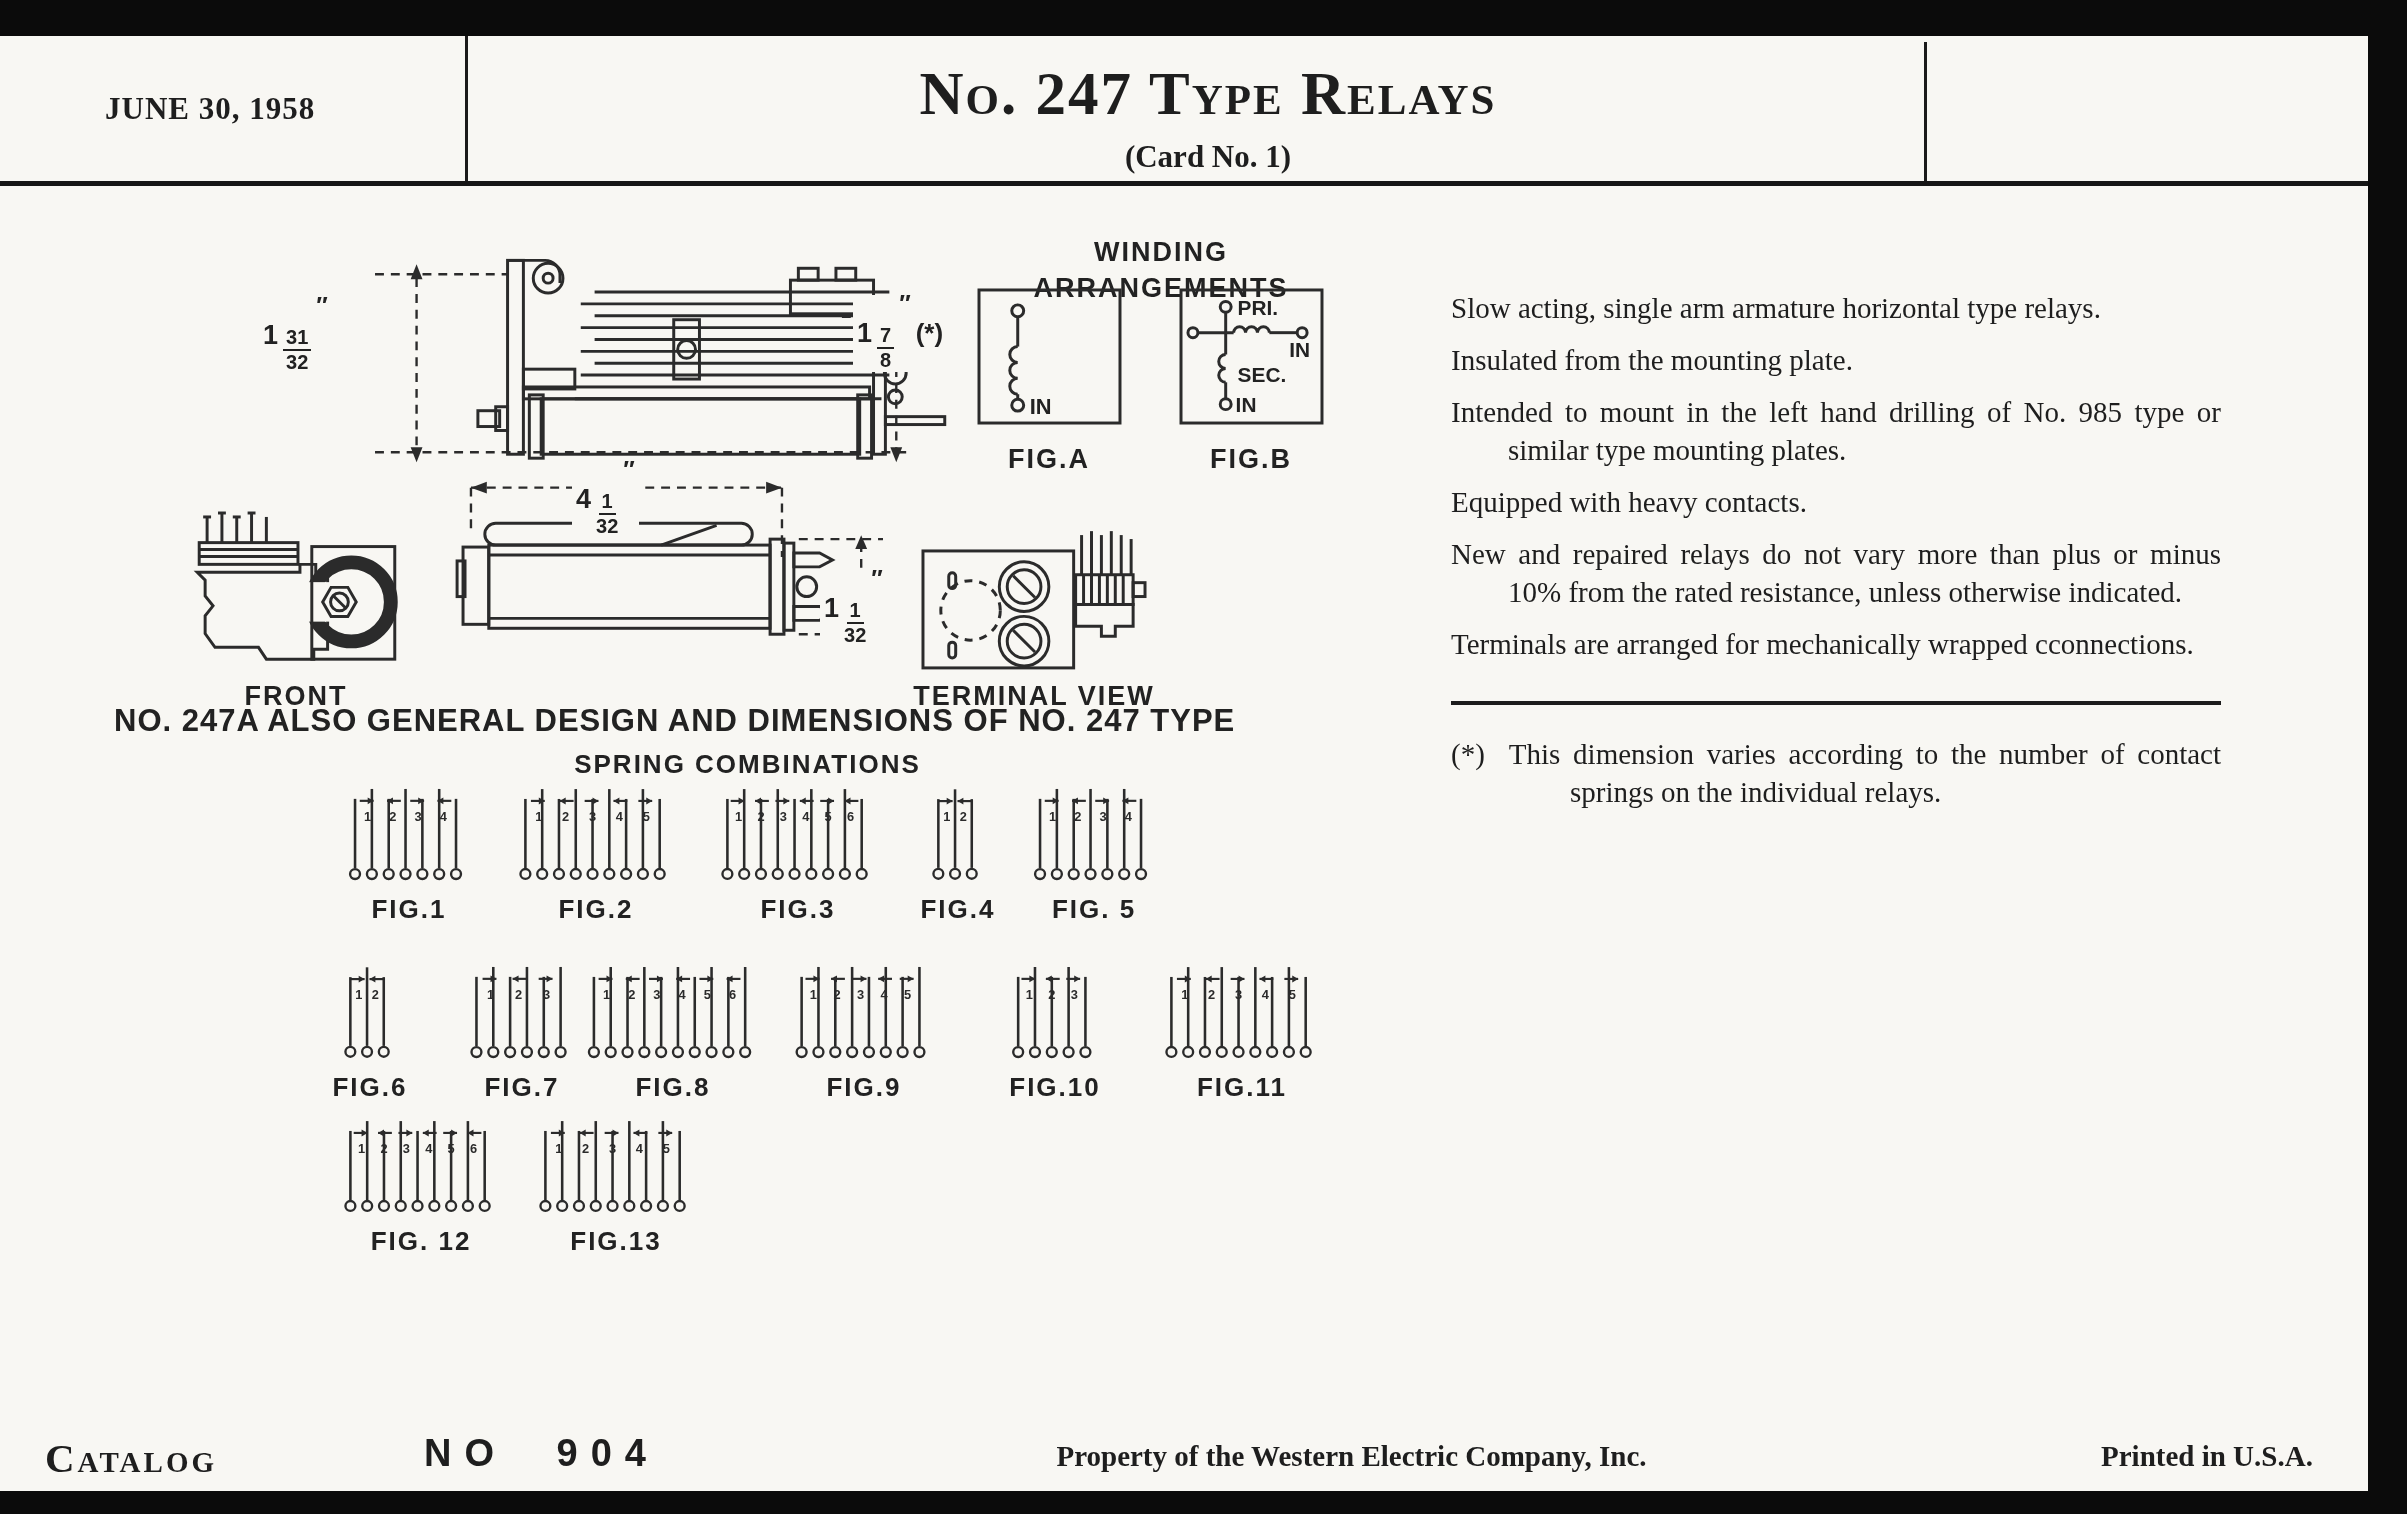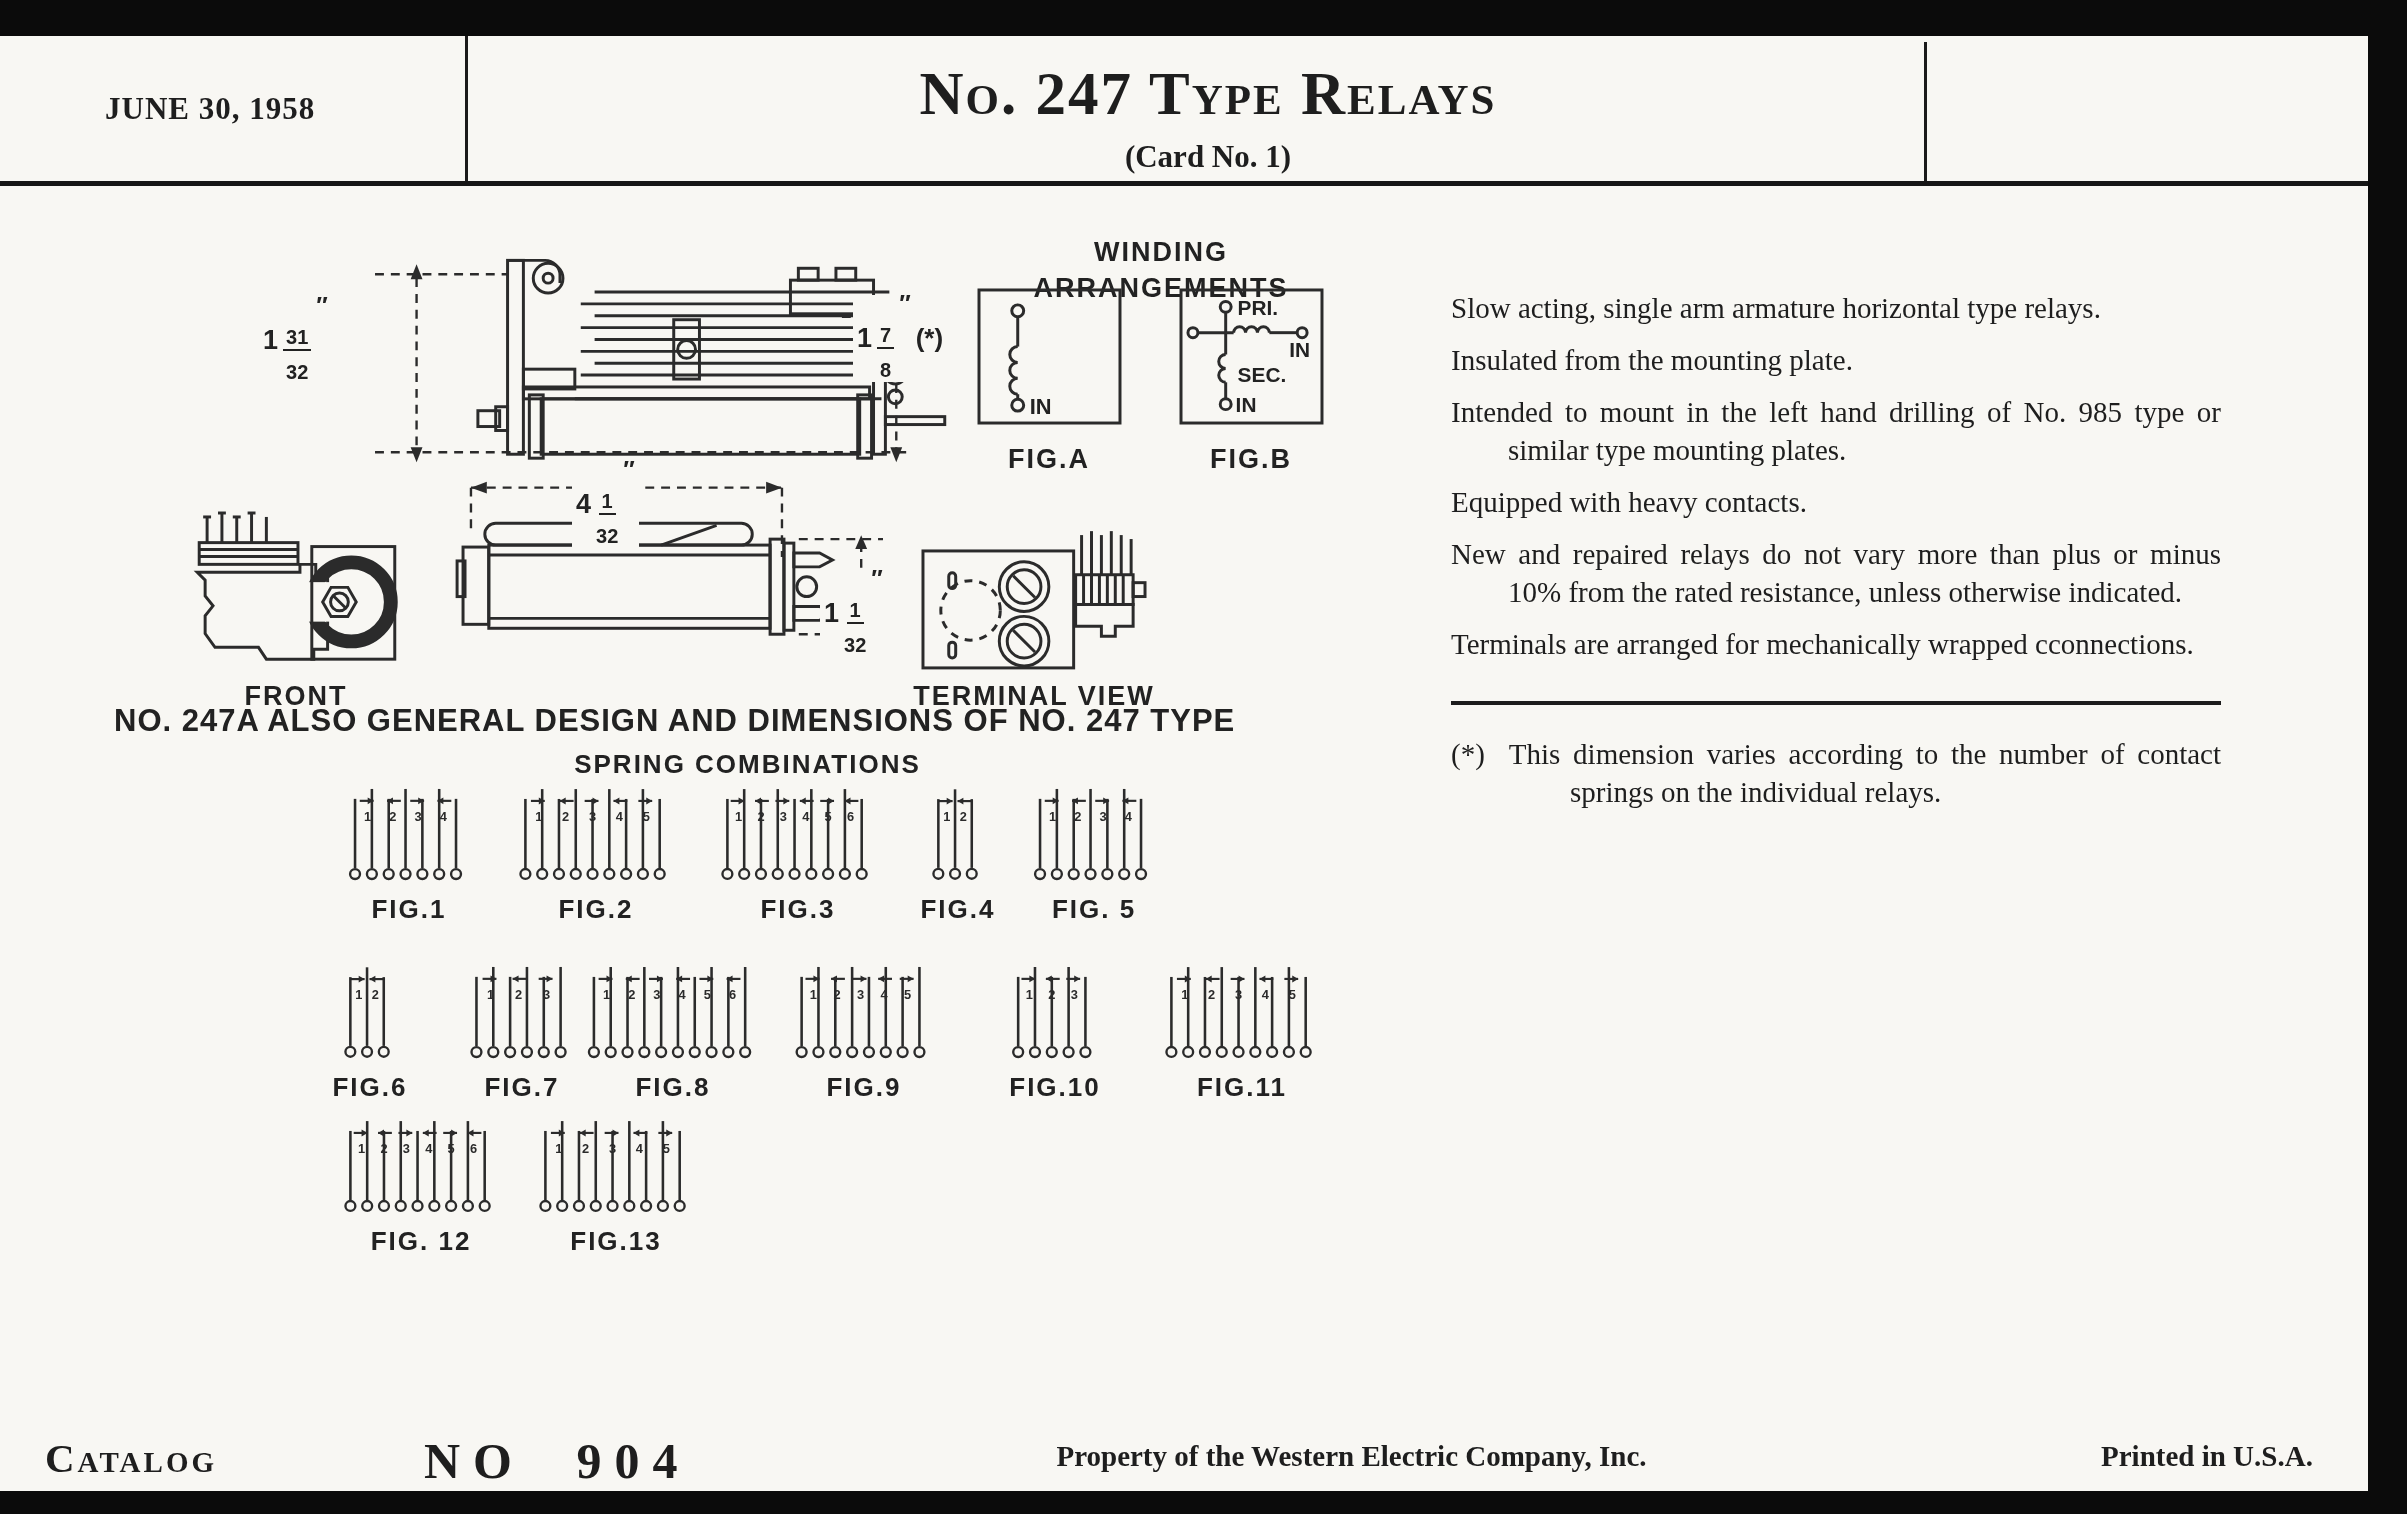--- a/index.html
+++ b/index.html
@@ -22,21 +22,21 @@
   .figlab{position:absolute;transform:translateX(-50%);font-size:27px;white-space:nowrap;}
   .caption{position:absolute;left:114px;top:703px;width:1089px;text-align:center;font-size:31px;
            font-family:"Liberation Sans", sans-serif;font-weight:700;letter-spacing:1px;color:#222;white-space:nowrap;}
   .springtitle{position:absolute;left:401px;top:749px;width:693px;text-align:center;font-size:26px;}
 
   
   .dim{position:absolute;display:flex;align-items:center;gap:5px;color:#222;background:#f8f7f3;padding:1px 4px;
        font-family:"Liberation Sans", sans-serif;font-weight:700;font-size:27px;z-index:6;}
   .frac{display:inline-flex;flex-direction:column;align-items:center;font-size:20px;line-height:1.05;}
   .fn{border-bottom:2px solid #222;padding:0 3px 1px;margin-top:29px;}
-  .fd{padding-top:11px;}
+  .fd{padding-top:1px;}
   .du{font-size:24px;align-self:flex-start;margin-top:-6px;}
   .dnote{font-size:26px;}
 
   svg{overflow:visible;}
   .draw{stroke:#2b2b2b;fill:none;stroke-width:3;}
   .drawf{fill:#2b2b2b;stroke:none;}
   .dash{stroke:#2b2b2b;fill:none;stroke-width:2.4;stroke-dasharray:9 7;}
   .svgt{font-family:"Liberation Sans", sans-serif;font-weight:700;fill:#222;}
 
   
@@ -48,22 +48,22 @@
   .rcol{position:absolute;left:1451px;top:289px;width:770px;}
   .note{font-size:29px;line-height:38px;text-align:justify;margin:0 0 14px 0;
         padding-left:57px;text-indent:-57px;}
   .fnrule{border:0;border-top:4px solid #1c1c1c;margin:38px 0 30px 0;}
   .footnote{font-size:29px;line-height:38px;text-align:justify;padding-left:119px;text-indent:-119px;margin:0;}
   .fn-marker{margin-right:24px;}
 
   
   .catalog{position:absolute;left:45px;top:1434px;font-size:41px;font-weight:600;
            font-variant:small-caps;letter-spacing:3px;}
-  .catnum{position:absolute;left:424px;top:1432px;font-family:Liberation Serif, serif;
-          font-size:50px;font-weight:700;letter-spacing:13px;word-spacing:26px;}
+  .catnum{position:absolute;left:424px;top:1432px;font-family:Liberation Sans, sans-serif;
+          font-size:38px;font-weight:700;letter-spacing:13px;word-spacing:26px;}
   .property{position:absolute;left:1005px;top:1440px;width:693px;text-align:center;font-size:29px;font-weight:700;}
   .printed{position:absolute;left:2101px;top:1440px;font-size:29px;font-weight:700;white-space:nowrap;}
 </style>
 </head>
 <body>
 
 <div class="page">
   <div class="sheet"></div>
 
   <div class="date">JUNE 30, 1958</div>

